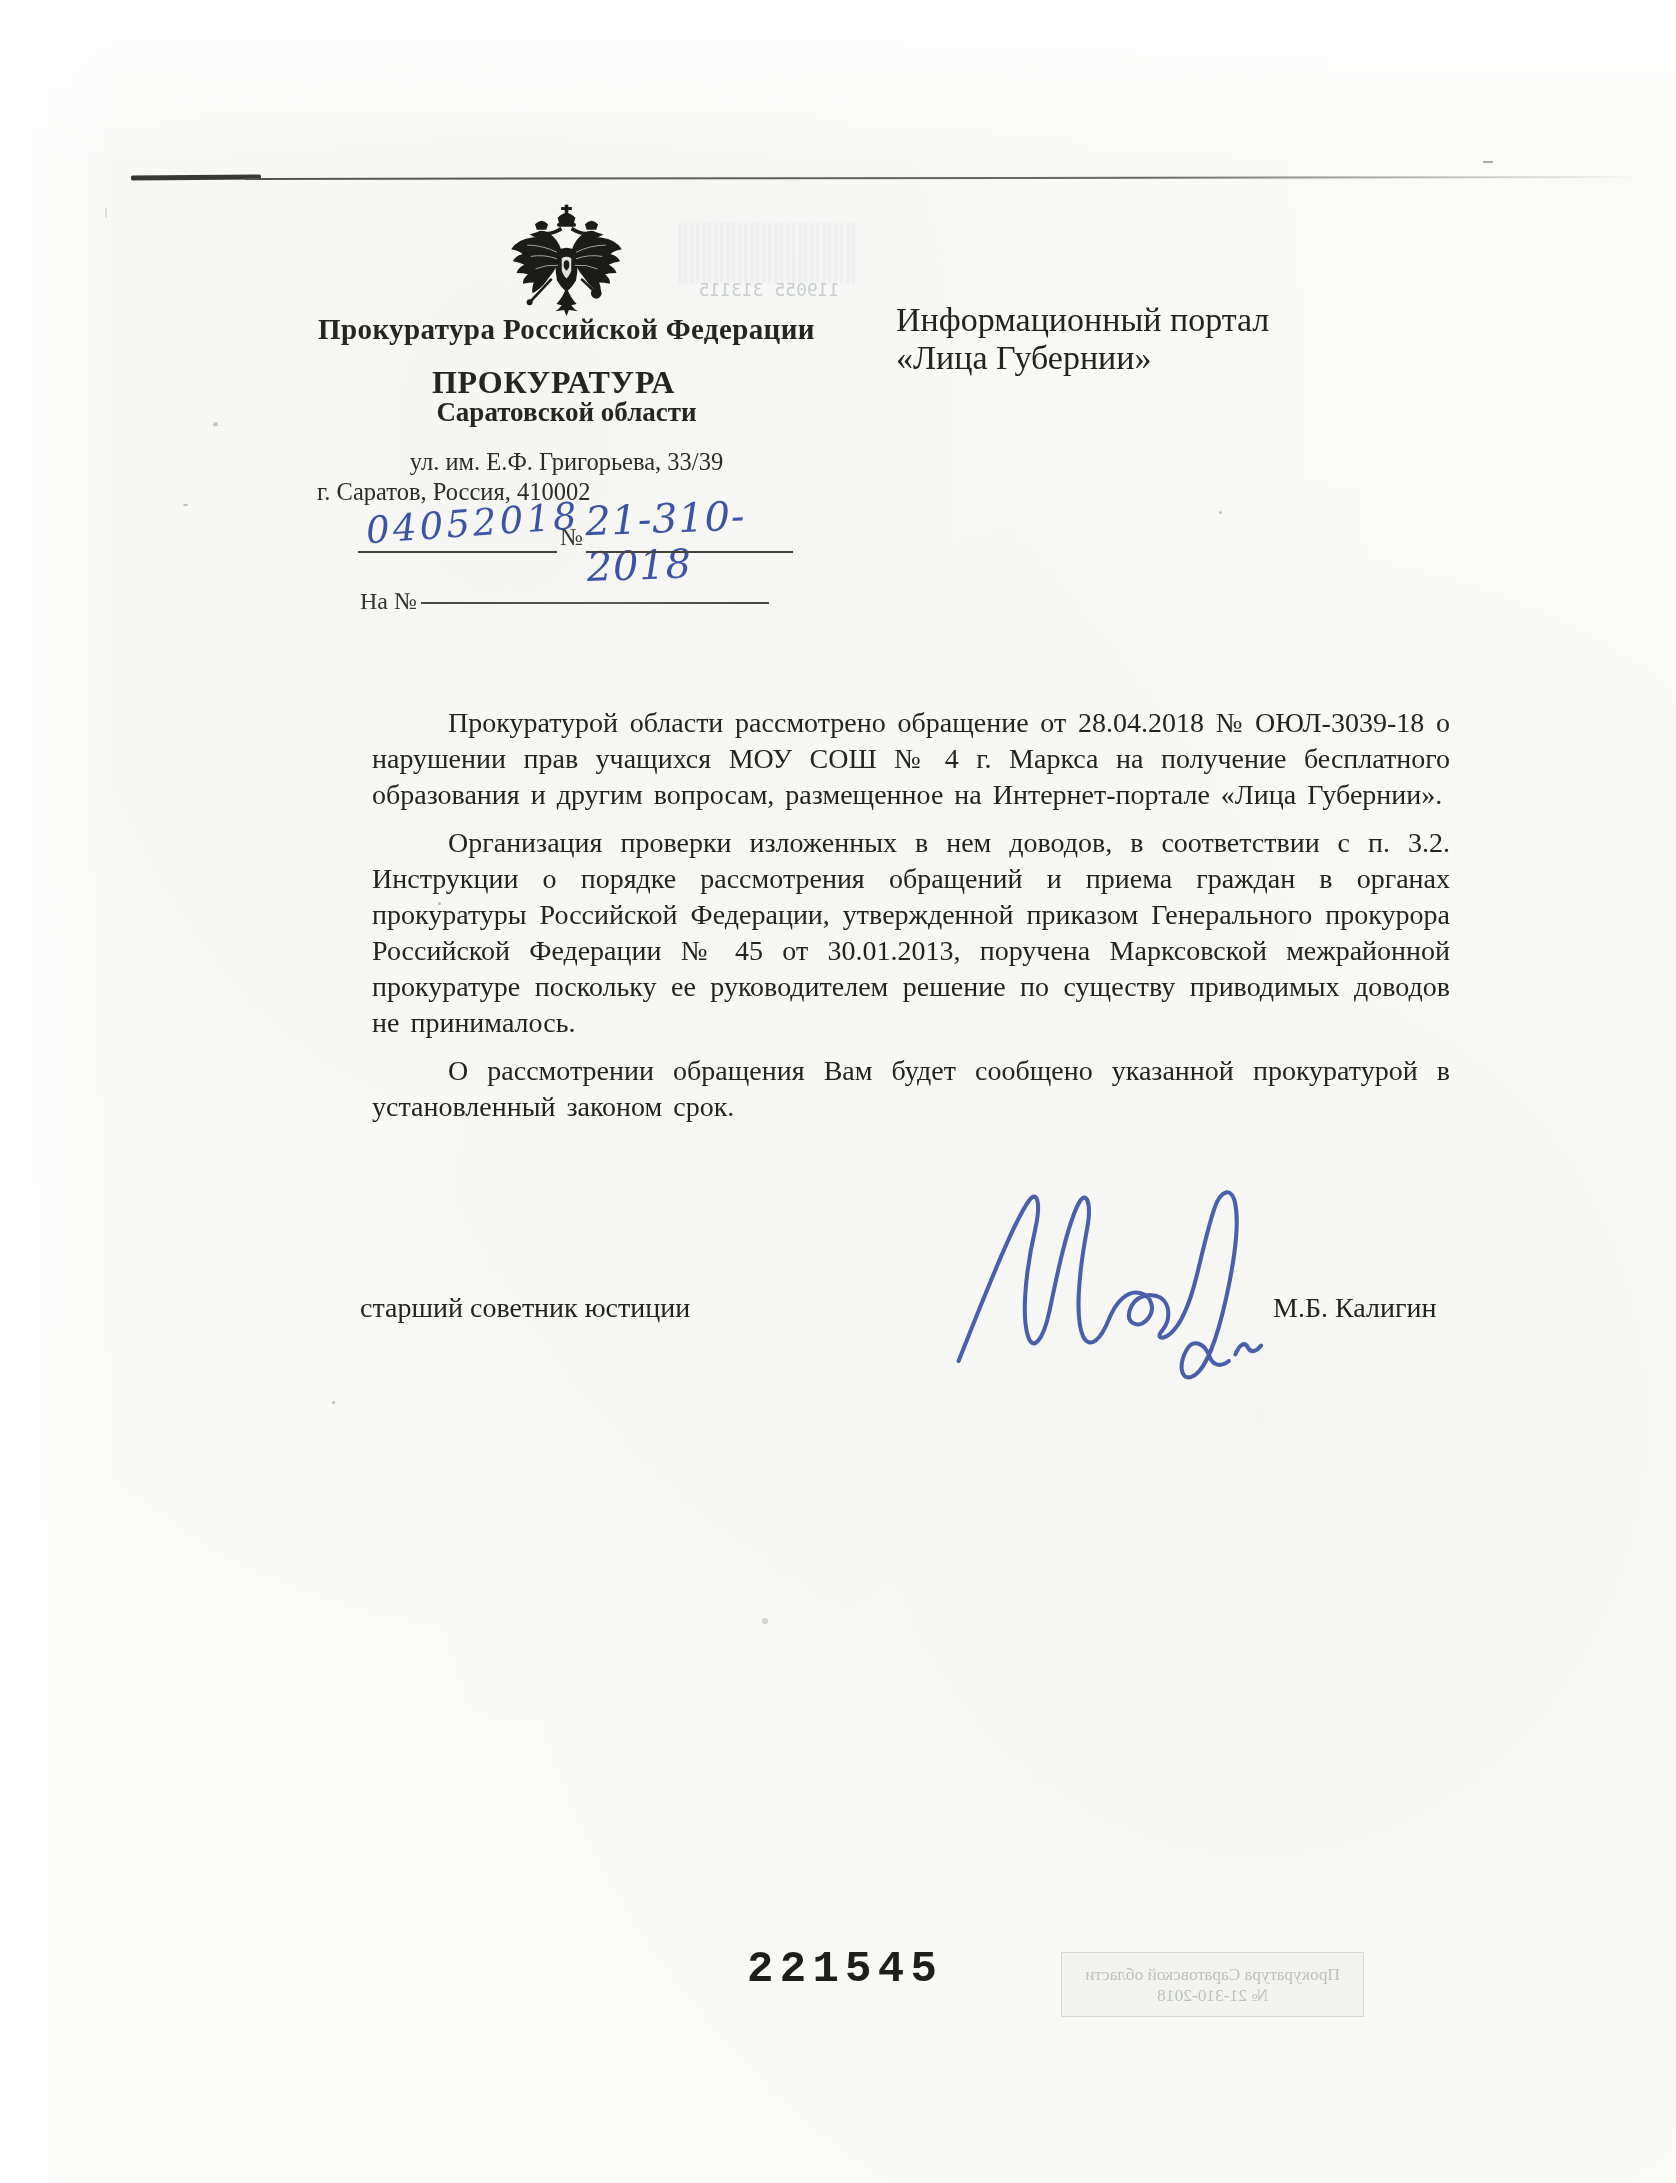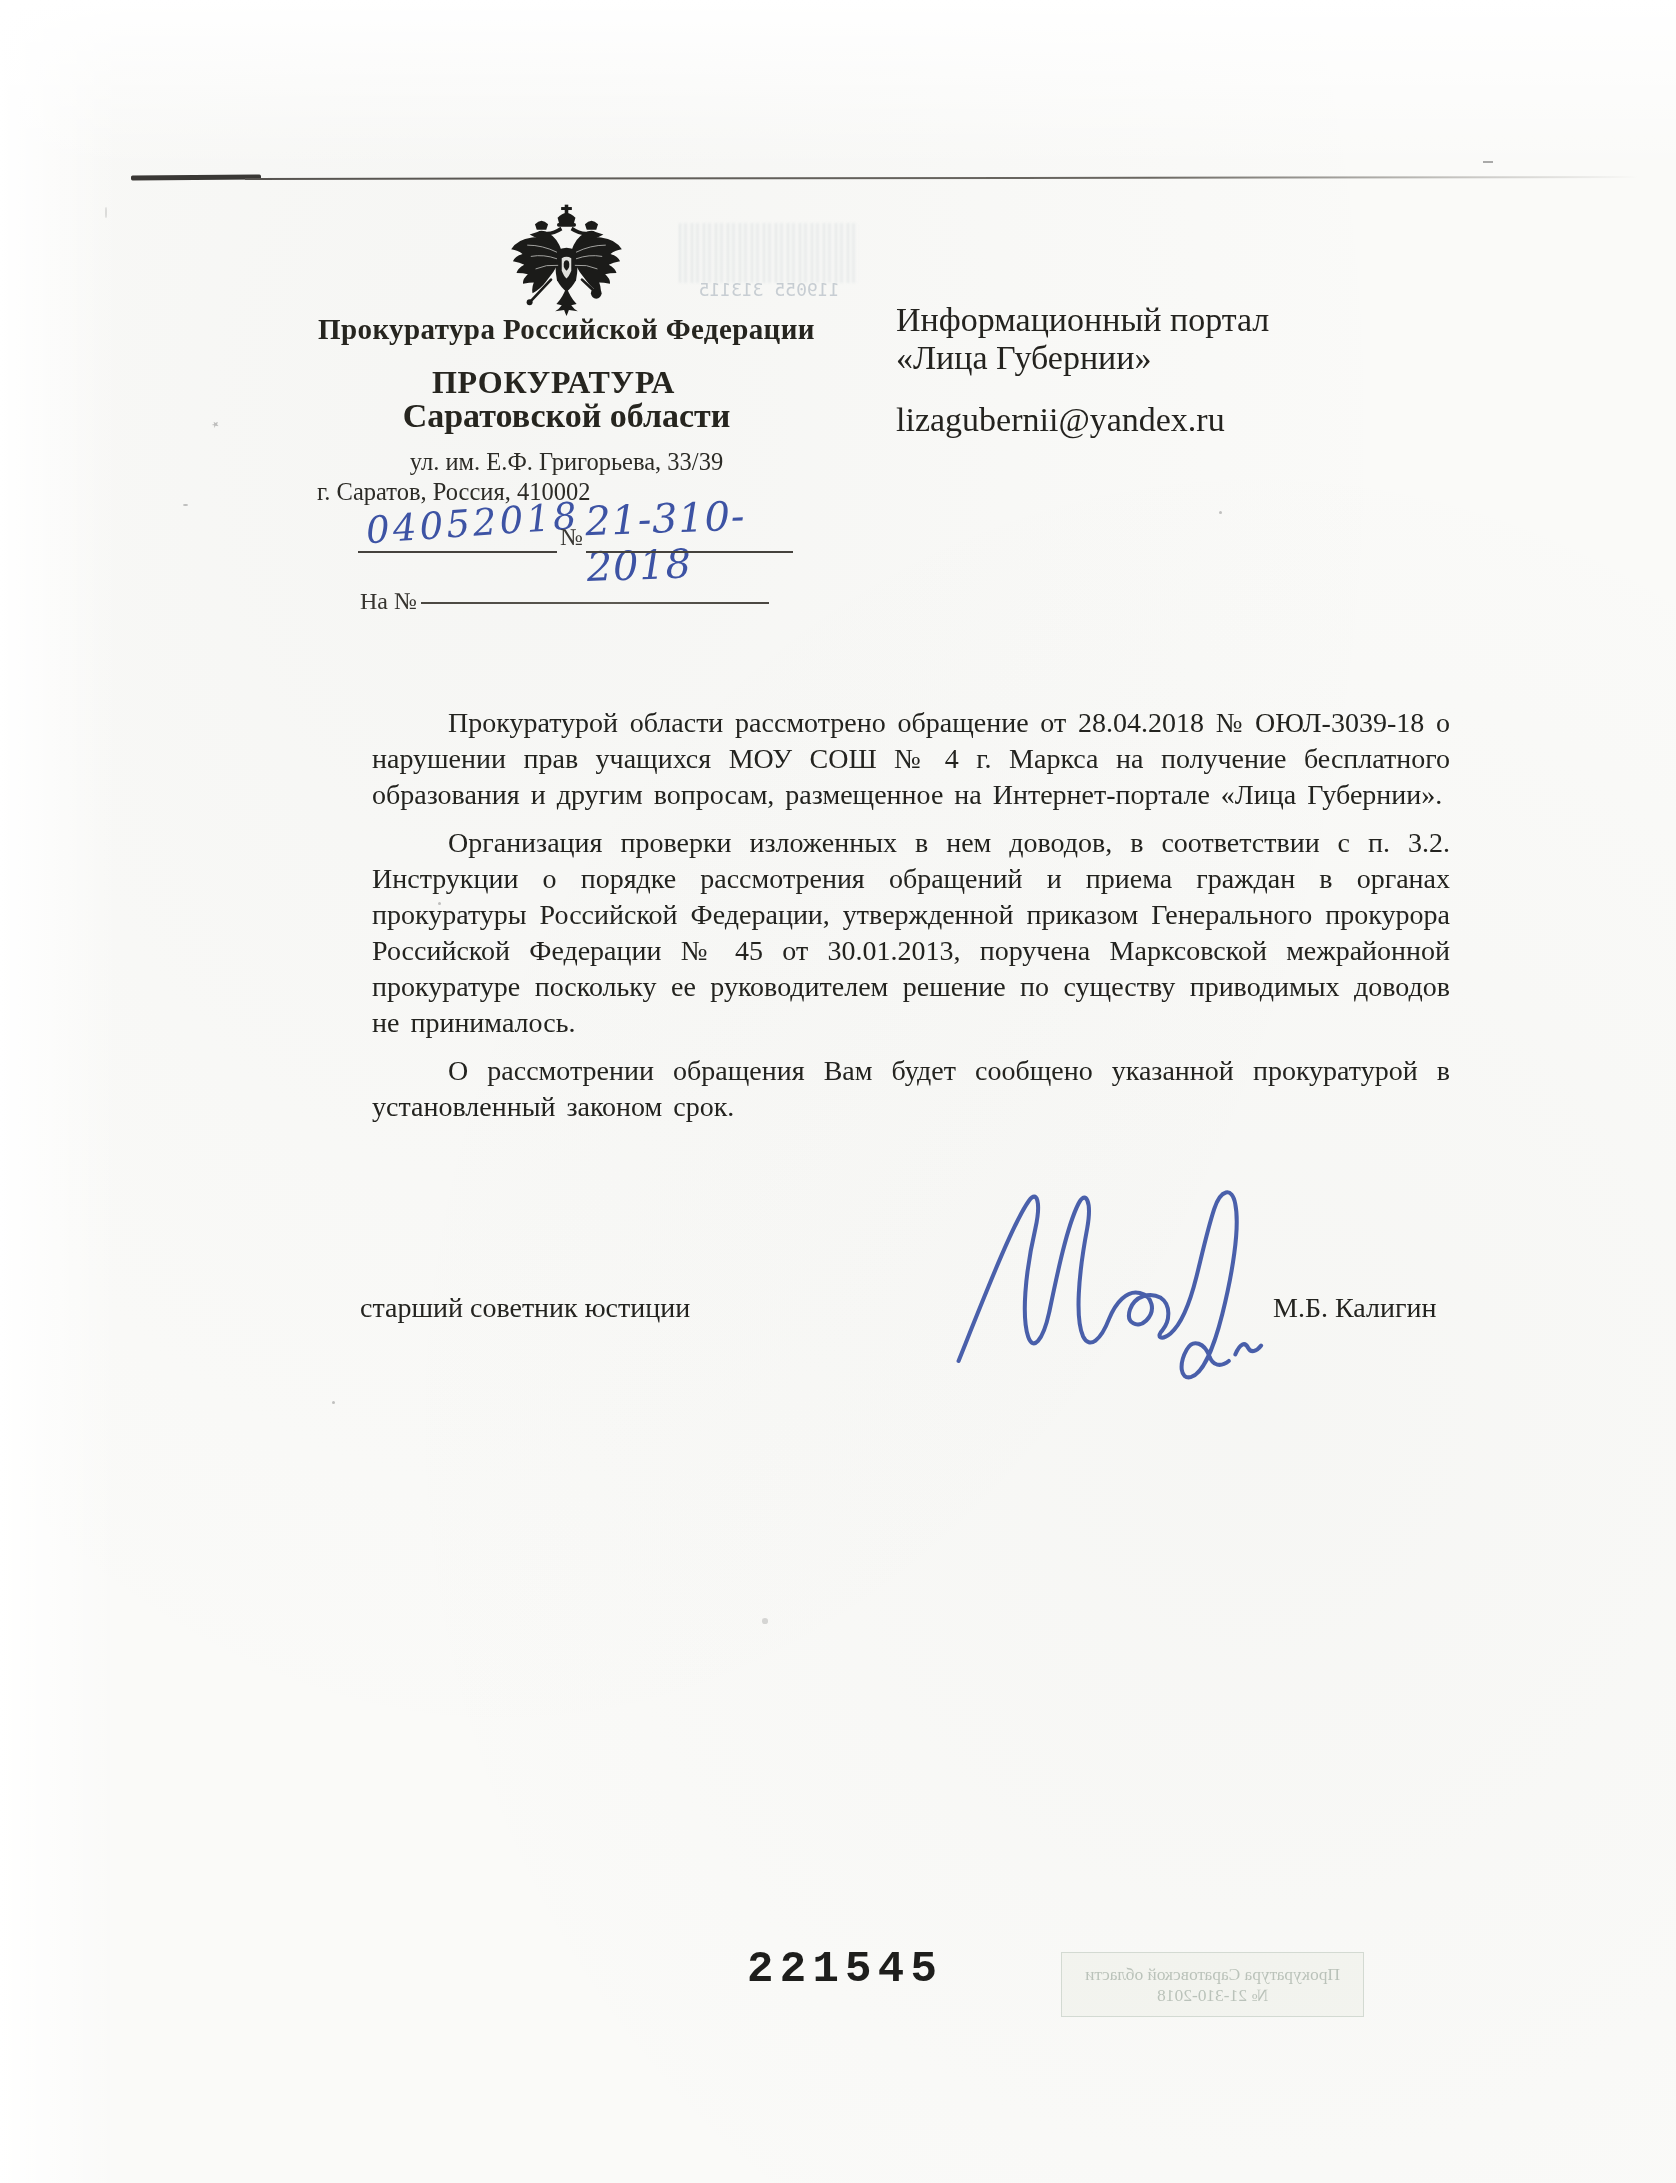--- a/index.html
+++ b/index.html
@@ -39,21 +39,21 @@
     text-align: center; font-weight: bold; font-size: 29px; letter-spacing: 0.4px;
     color: #26251f;
   }
   .org-name1 {
     position: absolute; left: 304px; top: 364px; width: 499px;
     text-align: center; font-weight: bold; font-size: 32px; letter-spacing: 0.8px;
     color: #26251f;
   }
   .org-name2 {
     position: absolute; left: 317px; top: 397px; width: 499px;
-    text-align: center; font-weight: bold; font-size: 34px;
+    text-align: center; font-weight: bold; font-size: 27px;
     color: #26251f;
   }
   .addr1 {
     position: absolute; left: 317px; top: 448px; width: 499px;
     text-align: center; font-size: 24.5px; color: #2c2b26;
   }
   .addr2 {
     position: absolute; left: 317px; top: 478px; width: 499px;
     font-size: 24.5px; color: #2c2b26;
   }
@@ -213,21 +213,20 @@
   <div class="u u-date"></div>
   <div class="num-sign">№</div>
   <div class="hand-num handwriting">21-310-2018</div>
   <div class="u u-num"></div>
   <div class="ref-label">На №</div>
   <div class="u u-ref"></div>
 
   <div class="recipient">
     <div>Информационный портал</div>
     <div>«Лица Губернии»</div>
-    <div class="email">lizagubernii@yandex.ru</div>
   </div>
 
   <div class="body-text">
     <p>Прокуратурой области рассмотрено обращение от 28.04.2018 № ОЮЛ-3039-18 о нарушении прав учащихся МОУ СОШ № 4 г. Маркса на получение бесплатного образования и другим вопросам, размещенное на Интернет-портале «Лица Губернии».</p>
     <p>Организация проверки изложенных в нем доводов, в соответствии с п. 3.2. Инструкции о порядке рассмотрения обращений и приема граждан в органах прокуратуры Российской Федерации, утвержденной приказом Генерального прокурора Российской Федерации № 45 от 30.01.2013, поручена Марксовской межрайонной прокуратуре поскольку ее руководителем решение по существу приводимых доводов не принималось.</p>
     <p>О рассмотрении обращения Вам будет сообщено указанной прокуратурой в установленный законом срок.</p>
   </div>
 
   <div class="sig-rank">старший советник юстиции</div>
 

